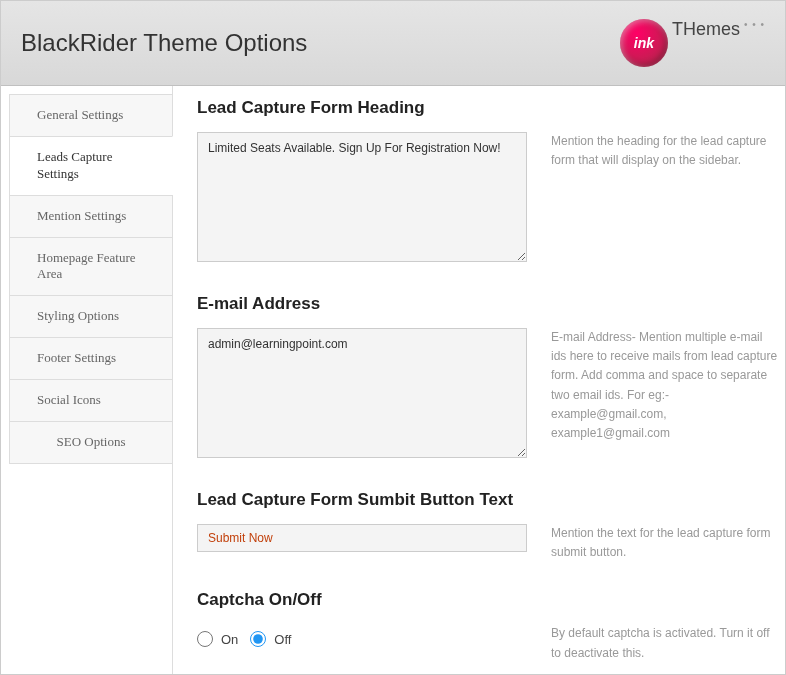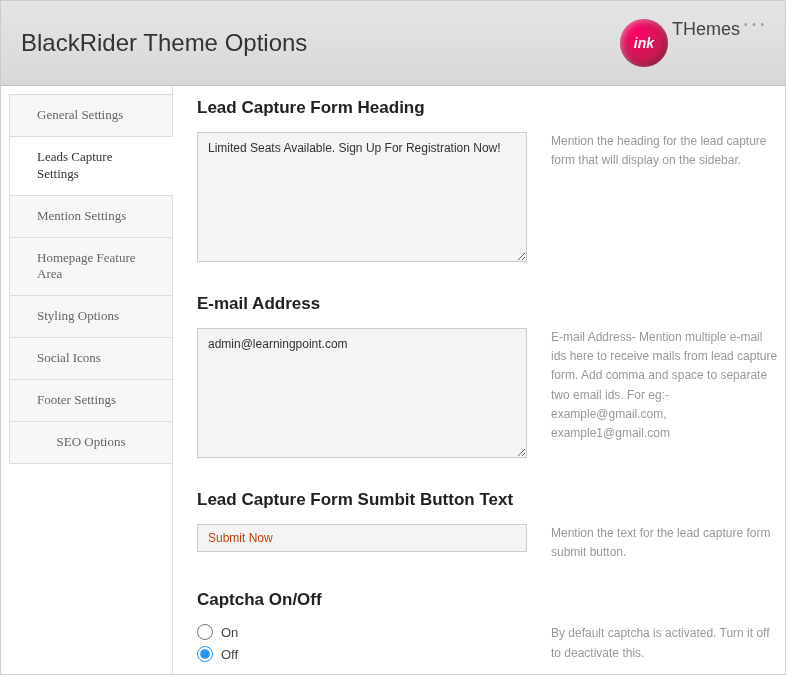--- a/index.html
+++ b/index.html
@@ -112,21 +112,21 @@
     }
     input[type="text"] {
       width: 100%;
       padding: 6px 10px;
       border: 1px solid #ccc;
       background: #f4f4f4;
       font-family: Arial, sans-serif;
       font-size: 12px;
       color: #c2410c;
     }
-    .radio-group { display: flex; flex-direction: column; gap: 6px; }
+    .radio-group { display: flex; flex-direction: row; gap: 12px; margin-top: 7px; }
     .radio-item {
       display: flex;
       align-items: center;
       gap: 8px;
       font-size: 13px;
       color: #444;
     }
     .radio-item input[type="radio"] {
       width: 16px;
       height: 16px;
@@ -147,22 +147,22 @@
   </div>
 </div>
 
 <div class="layout">
   <div class="sidebar">
     <div class="sidebar-item">General Settings</div>
     <div class="sidebar-item active">Leads Capture Settings</div>
     <div class="sidebar-item">Mention Settings</div>
     <div class="sidebar-item">Homepage Feature Area</div>
     <div class="sidebar-item">Styling Options</div>
+    <div class="sidebar-item">Footer Settings</div>
     <div class="sidebar-item">Social Icons</div>
-    <div class="sidebar-item">Footer Settings</div>
     <div class="sidebar-item">SEO Options</div>
   </div>
 
   <div class="content">
 
     <div class="section">
       <h2>Lead Capture Form Heading</h2>
       <div class="field-row">
         <div class="field-input">
           <textarea style="">Limited Seats Available. Sign Up For Registration Now!</textarea>

